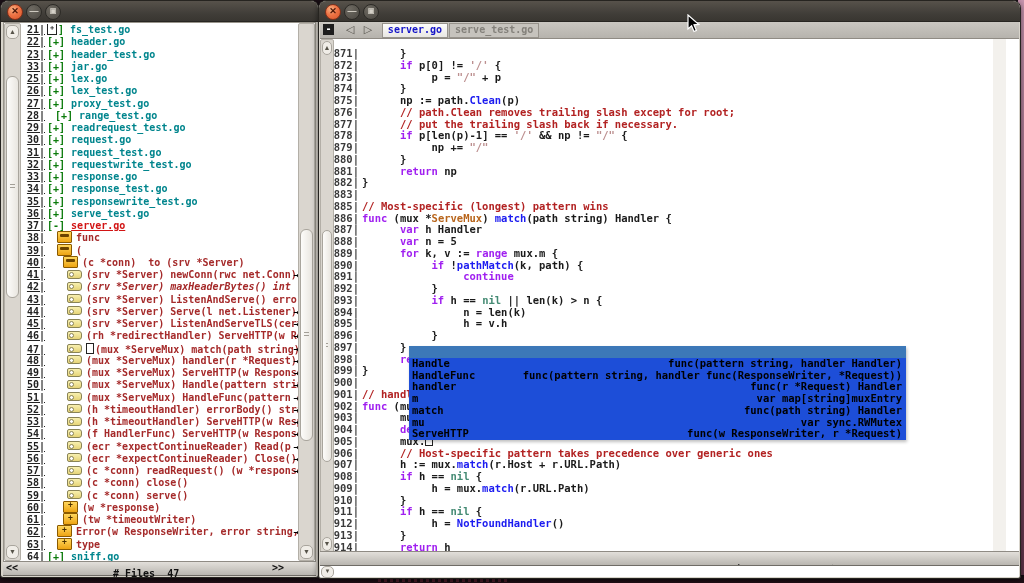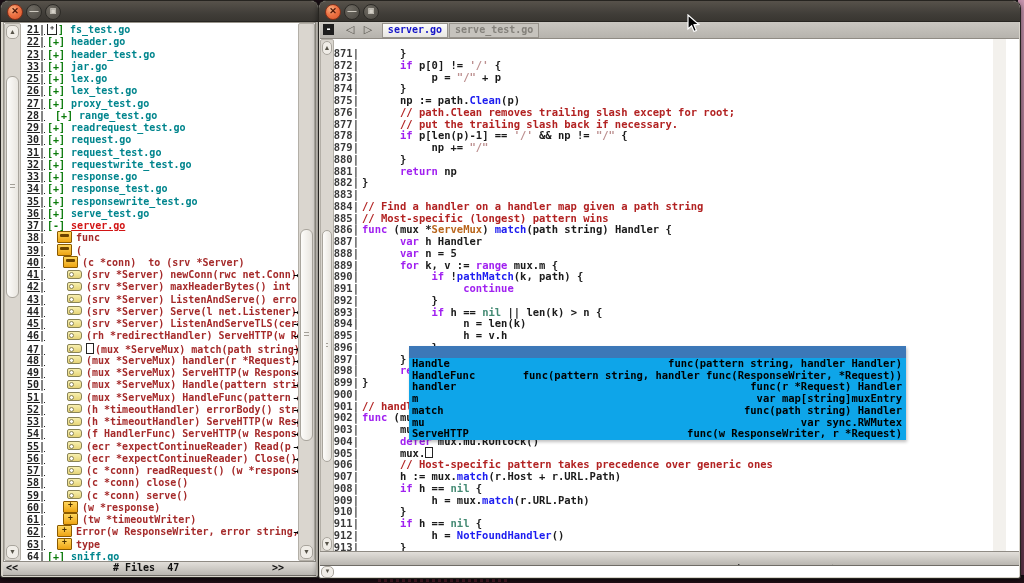--- a/index.html
+++ b/index.html
@@ -66,21 +66,21 @@
        font:bold 8px "DejaVu Sans Mono",monospace;color:#4a3000;}
   .ic-page{display:inline-block;width:8px;height:10px;background:#fff;border:1px solid #222;
        margin-right:1px;position:relative;top:-1px;vertical-align:middle;text-align:center;
        font:bold 7px "DejaVu Sans Mono",monospace;line-height:9px;color:#222;}
   .cursor-box{display:inline-block;width:6px;height:9px;border:1px solid #222;background:#fff;
        vertical-align:-1px;margin-right:1px;}
   .sb-modeline{position:absolute;left:2px;right:2px;bottom:1px;height:13px;
        background:linear-gradient(#e2dfda,#b9b6b0);border-top:1px solid #8f8b84;border-bottom:1px solid #6f6c66;
        font:bold 10px "DejaVu Sans Mono",monospace;color:#111;white-space:pre;}
   .sb-ml-left{position:absolute;left:3px;top:0;}
-  .sb-ml-center{position:absolute;left:110px;top:0;}
+  .sb-ml-center{position:absolute;left:110px;top:6px;}
   .sb-ml-right{position:absolute;right:32px;top:0;}
 
   
   .win-editor{left:318px;top:0;width:701px;height:577px;}
   .wtitle-ed{color:#dbd7ce;}
   .tabbar{position:absolute;left:1px;right:1px;top:21px;height:16px;
        background:linear-gradient(#cac7c1,#b6b3ad);border-bottom:1px solid #8f8b84;white-space:nowrap;}
   .tb-collapse{display:inline-block;width:11px;height:11px;margin:2px 2px 0 3px;background:#1d1d1d;
        color:#fff;font:bold 10px "DejaVu Sans Mono",monospace;line-height:9px;text-align:center;vertical-align:top;}
   .tb-nav{display:inline-block;margin-top:1px;font:11px "DejaVu Sans",sans-serif;color:#524f49;vertical-align:top;}
@@ -92,21 +92,21 @@
   .ed-rightstrip{position:absolute;right:13px;top:0;bottom:0;width:13px;background:#f3f1ed;}
   .code-area{position:absolute;left:13px;top:0;right:26px;bottom:0;overflow:hidden;padding-top:8px;}
   .cl{white-space:pre;height:11.75px;line-height:11.8px;font:bold 10.5px "DejaVu Sans Mono",monospace;color:#1a1a1a;}
   .ln{display:inline-block;min-width:26px;text-align:right;color:#3a3a3a;margin-right:3px;}
   .kw{color:#a020f0;} .cm{color:#b22222;} .st{color:#bc8f8f;}
   .fn{color:#1c1cf0;} .ty{color:#b8651b;} .ct{color:#458b74;} .tx{color:#1a1a1a;}
 
   
   .ac-popup{position:absolute;left:90px;top:345px;width:497px;z-index:40;
        font:bold 10.5px "DejaVu Sans Mono",monospace;box-shadow:1px 2px 3px rgba(0,0,0,.25);}
-  .ac-row{height:11.75px;line-height:11.8px;background:#0ea5e9;color:#000;position:relative;white-space:pre;}
+  .ac-row{height:11.75px;line-height:11.8px;background:#1d4ed8;color:#000;position:relative;white-space:pre;}
   .ac-row.sel{background:#3c78b8;color:#fff;}
   .ac-name{position:absolute;left:3px;top:0;}
   .ac-sig{position:absolute;right:4px;top:0;}
 
   .ed-modeline{position:absolute;left:1px;right:1px;bottom:12px;height:13px;
        background:linear-gradient(#e2dfda,#b9b6b0);border-top:1px solid #8f8b84;border-bottom:1px solid #6f6c66;
        font:bold 10px "DejaVu Sans Mono",monospace;color:#111;white-space:pre;overflow:hidden;}
   .ml-red{color:#c00000;}
   .ed-minibuffer{position:absolute;left:1px;right:1px;bottom:1px;height:11px;background:#fff;}
   .mini-step{position:absolute;left:1px;top:0;width:11px;height:10px;background:#f0ede7;
@@ -161,21 +161,21 @@
         <div class="sbrow"><span class="sbn">32|</span><span style="margin-left: 2px;"><span class="btnchar">[+] </span><span class="lbl-file">requestwrite_test.go</span></span></div>
         <div class="sbrow"><span class="sbn">33|</span><span style="margin-left: 2px;"><span class="btnchar">[+] </span><span class="lbl-file">response.go</span></span></div>
         <div class="sbrow"><span class="sbn">34|</span><span style="margin-left: 2px;"><span class="btnchar">[+] </span><span class="lbl-file">response_test.go</span></span></div>
         <div class="sbrow"><span class="sbn">35|</span><span style="margin-left: 2px;"><span class="btnchar">[+] </span><span class="lbl-file">responsewrite_test.go</span></span></div>
         <div class="sbrow"><span class="sbn">36|</span><span style="margin-left: 2px;"><span class="btnchar">[+] </span><span class="lbl-file">serve_test.go</span></span></div>
         <div class="sbrow"><span class="sbn">37|</span><span style="margin-left: 2px;"><span class="btnchar">[-] </span><span class="lbl-sel">server.go</span></span></div>
         <div class="sbrow"><span class="sbn">38|</span><span style="margin-left: 12px;"><span class="ic-folder open"></span><span class="lbl-tag">func</span></span></div>
         <div class="sbrow"><span class="sbn">39|</span><span style="margin-left: 12px;"><span class="ic-folder open"></span><span class="lbl-tag">(</span></span></div>
         <div class="sbrow"><span class="sbn">40|</span><span style="margin-left: 18px;"><span class="ic-folder open"></span><span class="lbl-tag">(c *conn)  to (srv *Server)</span></span></div>
         <div class="sbrow"><span class="sbn">41|</span><span style="margin-left: 22px;"><span class="ic-tag"></span><span class="lbl-tag">(srv *Server) newConn(rwc net.Conn) (</span></span><span class="arr">→</span></div>
-        <div class="sbrow"><span class="sbn">42|</span><span style="margin-left: 22px;"><span class="ic-tag"></span><span class="lbl-tag">(srv *Server) maxHeaderBytes() int</span></span></div>
+        <div class="sbrow"><span class="sbn">42|</span><span style="margin-left: 22px; font-style: italic;"><span class="ic-tag"></span><span class="lbl-tag">(srv *Server) maxHeaderBytes() int</span></span></div>
         <div class="sbrow"><span class="sbn">43|</span><span style="margin-left: 22px;"><span class="ic-tag"></span><span class="lbl-tag">(srv *Server) ListenAndServe() error</span></span></div>
         <div class="sbrow"><span class="sbn">44|</span><span style="margin-left: 22px;"><span class="ic-tag"></span><span class="lbl-tag">(srv *Server) Serve(l net.Listener) e</span></span><span class="arr">→</span></div>
         <div class="sbrow"><span class="sbn">45|</span><span style="margin-left: 22px;"><span class="ic-tag"></span><span class="lbl-tag">(srv *Server) ListenAndServeTLS(certF</span></span><span class="arr">→</span></div>
         <div class="sbrow"><span class="sbn">46|</span><span style="margin-left: 22px;"><span class="ic-tag"></span><span class="lbl-tag">(rh *redirectHandler) ServeHTTP(w Res</span></span><span class="arr">→</span></div>
         <div class="sbrow"><span class="sbn">47|</span><span style="margin-left: 22px;"><span class="ic-tag"></span><span class="cursor-box"></span><span class="lbl-tag">(mux *ServeMux) match(path string) Ha</span></span><span class="arr">→</span></div>
         <div class="sbrow"><span class="sbn">48|</span><span style="margin-left: 22px;"><span class="ic-tag"></span><span class="lbl-tag">(mux *ServeMux) handler(r *Request) H</span></span><span class="arr">→</span></div>
         <div class="sbrow"><span class="sbn">49|</span><span style="margin-left: 22px;"><span class="ic-tag"></span><span class="lbl-tag">(mux *ServeMux) ServeHTTP(w ResponseW</span></span><span class="arr">→</span></div>
         <div class="sbrow"><span class="sbn">50|</span><span style="margin-left: 22px;"><span class="ic-tag"></span><span class="lbl-tag">(mux *ServeMux) Handle(pattern string</span></span><span class="arr">→</span></div>
         <div class="sbrow"><span class="sbn">51|</span><span style="margin-left: 22px;"><span class="ic-tag"></span><span class="lbl-tag">(mux *ServeMux) HandleFunc(pattern st</span></span><span class="arr">→</span></div>
         <div class="sbrow"><span class="sbn">52|</span><span style="margin-left: 22px;"><span class="ic-tag"></span><span class="lbl-tag">(h *timeoutHandler) errorBody() strin</span></span><span class="arr">→</span></div>
@@ -232,21 +232,20 @@
         <div class="cl"><span class="ln">874|</span><span class="tx">      }</span></div>
         <div class="cl"><span class="ln">875|</span><span class="tx">      np := path.</span><span class="fn">Clean</span><span class="tx">(p)</span></div>
         <div class="cl"><span class="ln">876|</span><span class="tx">      </span><span class="cm">// path.Clean removes trailing slash except for root;</span></div>
         <div class="cl"><span class="ln">877|</span><span class="tx">      </span><span class="cm">// put the trailing slash back if necessary.</span></div>
         <div class="cl"><span class="ln">878|</span><span class="tx">      </span><span class="kw">if</span><span class="tx"> p[len(p)-1] == </span><span class="st">'/'</span><span class="tx"> &amp;&amp; np != </span><span class="st">"/"</span><span class="tx"> {</span></div>
         <div class="cl"><span class="ln">879|</span><span class="tx">           np += </span><span class="st">"/"</span></div>
         <div class="cl"><span class="ln">880|</span><span class="tx">      }</span></div>
         <div class="cl"><span class="ln">881|</span><span class="tx">      </span><span class="kw">return</span><span class="tx"> np</span></div>
         <div class="cl"><span class="ln">882|</span><span class="tx">}</span></div>
         <div class="cl"><span class="ln">883|</span>&nbsp;</div>
-        <div class="cl"><span class="ln">884|</span><span class="cm">// Find a handler on a handler map given a path string</span></div>
         <div class="cl"><span class="ln">885|</span><span class="cm">// Most-specific (longest) pattern wins</span></div>
         <div class="cl"><span class="ln">886|</span><span class="kw">func</span><span class="tx"> (mux *</span><span class="ty">ServeMux</span><span class="tx">) </span><span class="fn">match</span><span class="tx">(path string) Handler {</span></div>
         <div class="cl"><span class="ln">887|</span><span class="tx">      </span><span class="kw">var</span><span class="tx"> h Handler</span></div>
         <div class="cl"><span class="ln">888|</span><span class="tx">      </span><span class="kw">var</span><span class="tx"> n = 5</span></div>
         <div class="cl"><span class="ln">889|</span><span class="tx">      </span><span class="kw">for</span><span class="tx"> k, v := </span><span class="kw">range</span><span class="tx"> mux.m {</span></div>
         <div class="cl"><span class="ln">890|</span><span class="tx">           </span><span class="kw">if</span><span class="tx"> !</span><span class="fn">pathMatch</span><span class="tx">(k, path) {</span></div>
         <div class="cl"><span class="ln">891|</span><span class="tx">                </span><span class="kw">continue</span></div>
         <div class="cl"><span class="ln">892|</span><span class="tx">           }</span></div>
         <div class="cl"><span class="ln">893|</span><span class="tx">           </span><span class="kw">if</span><span class="tx"> h == </span><span class="ct">nil</span><span class="tx"> || len(k) &gt; n {</span></div>
         <div class="cl"><span class="ln">894|</span><span class="tx">                n = len(k)</span></div>

